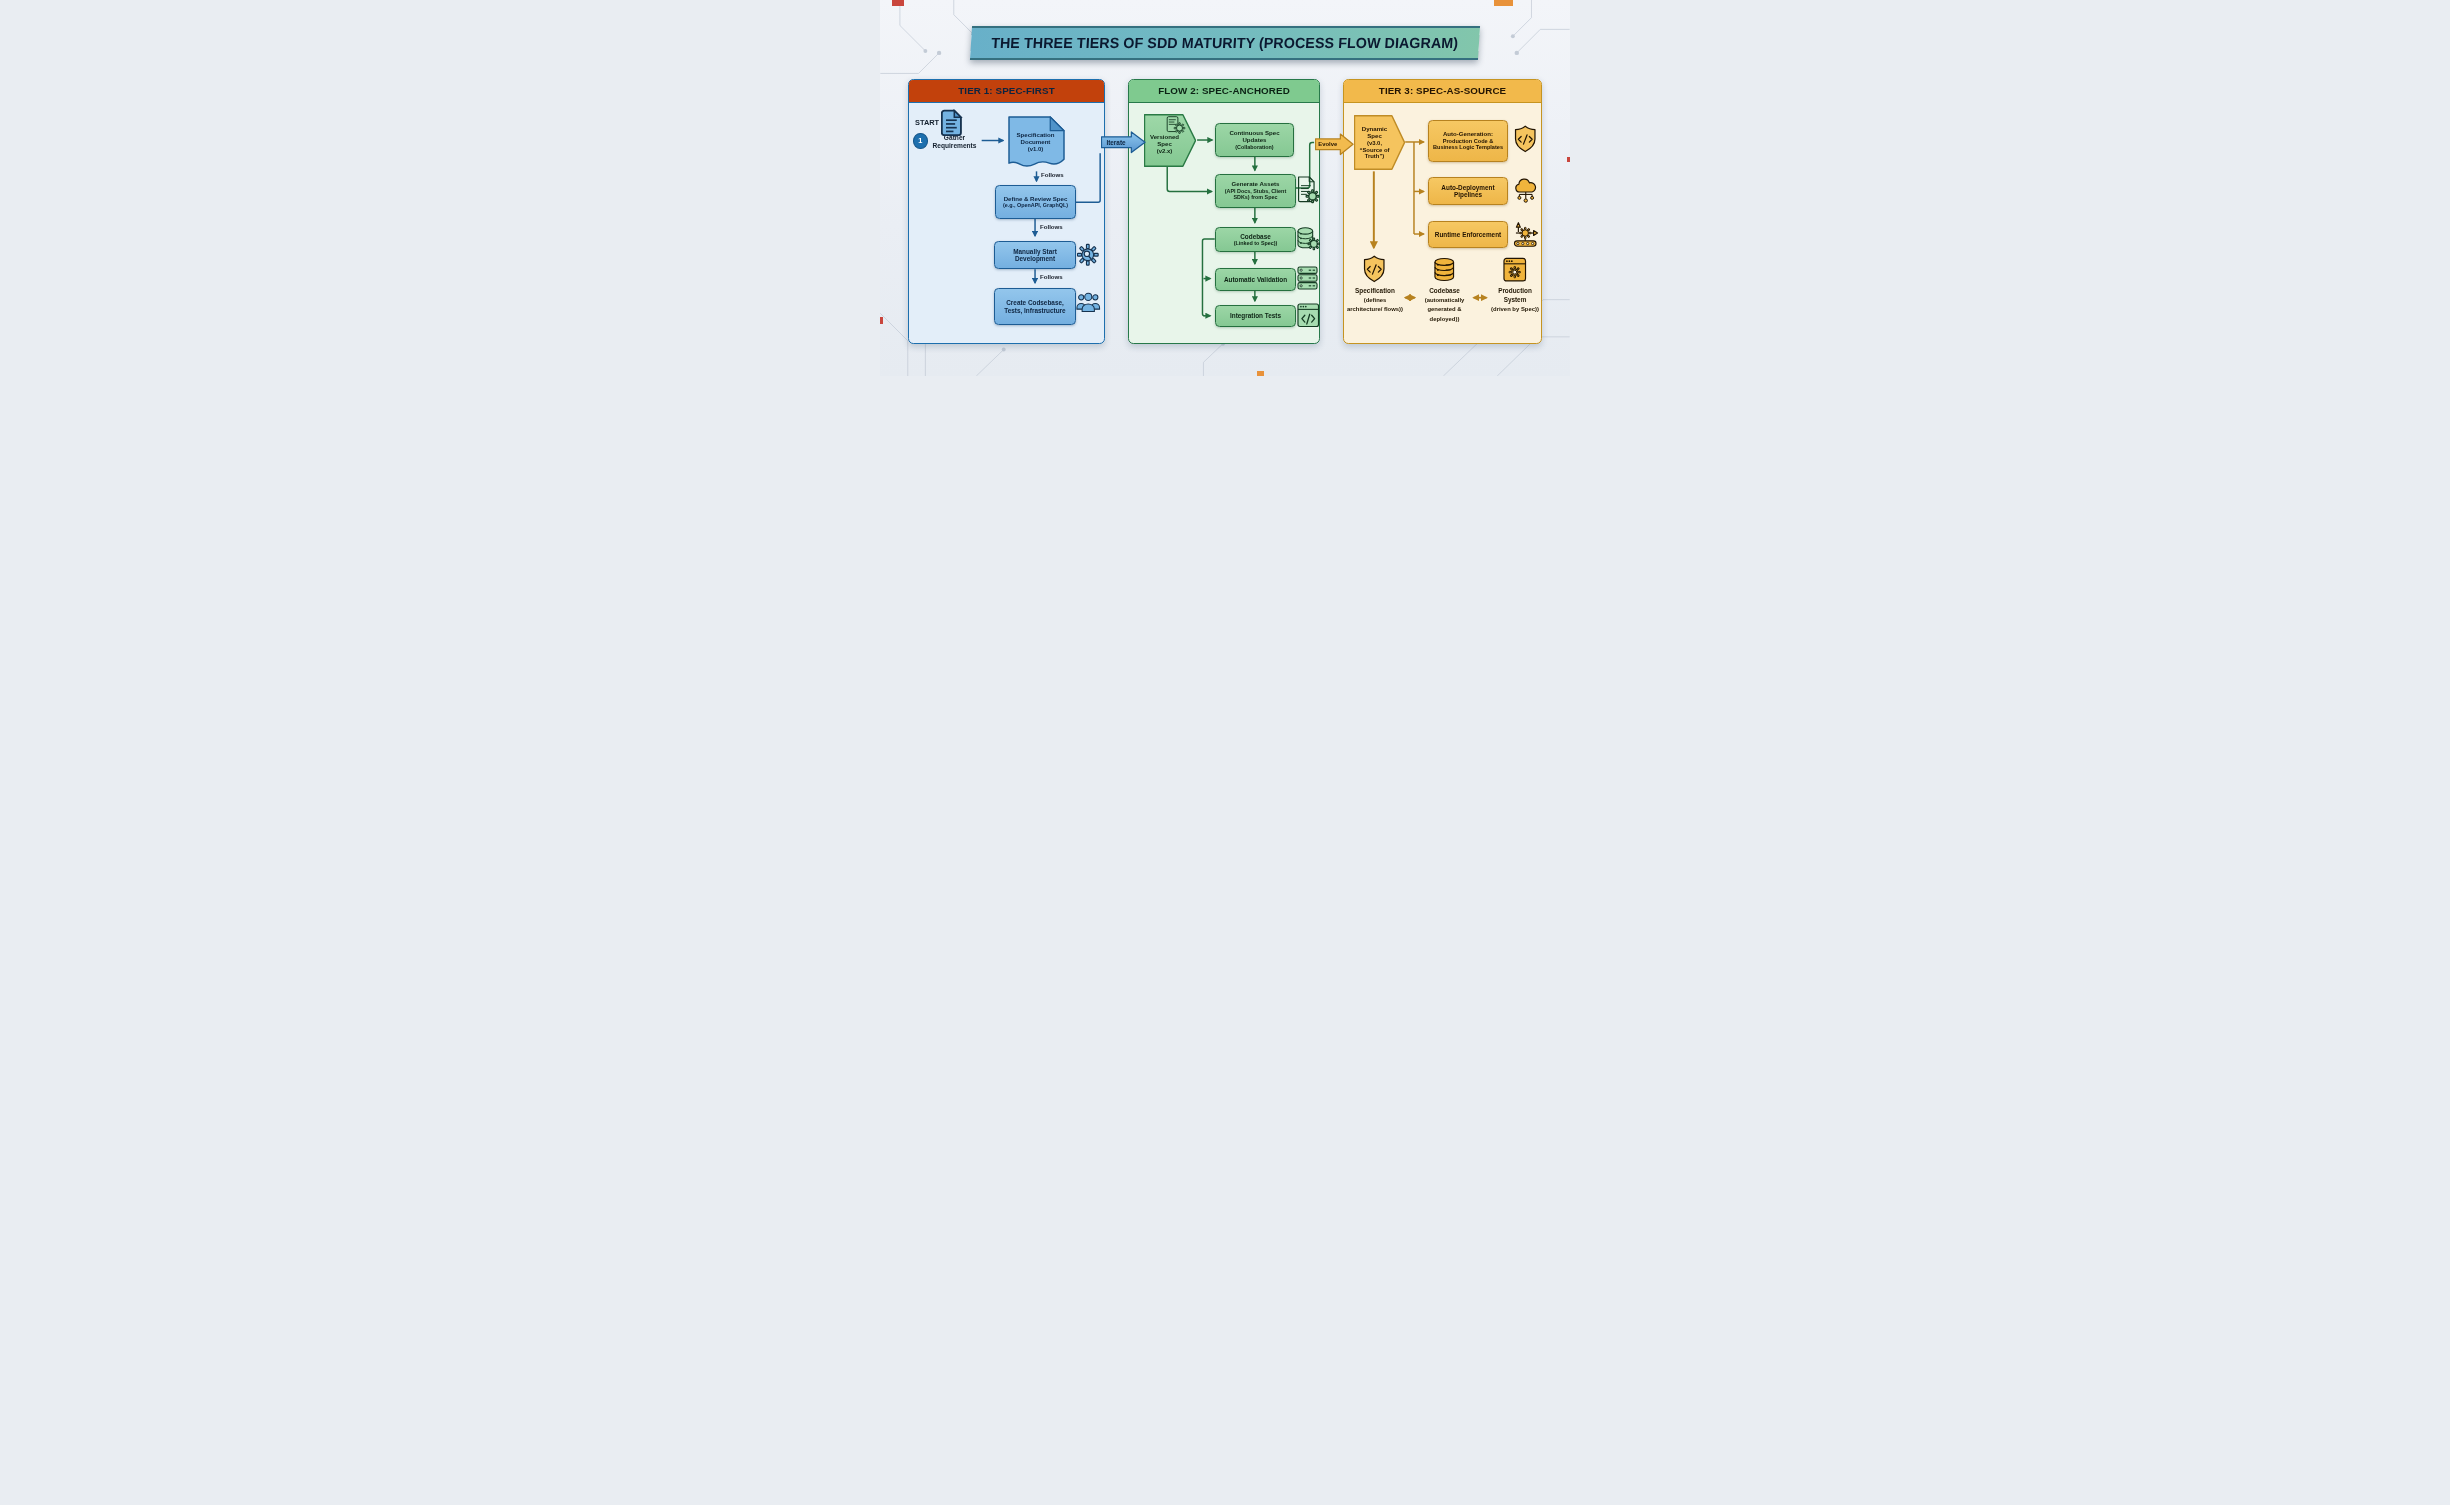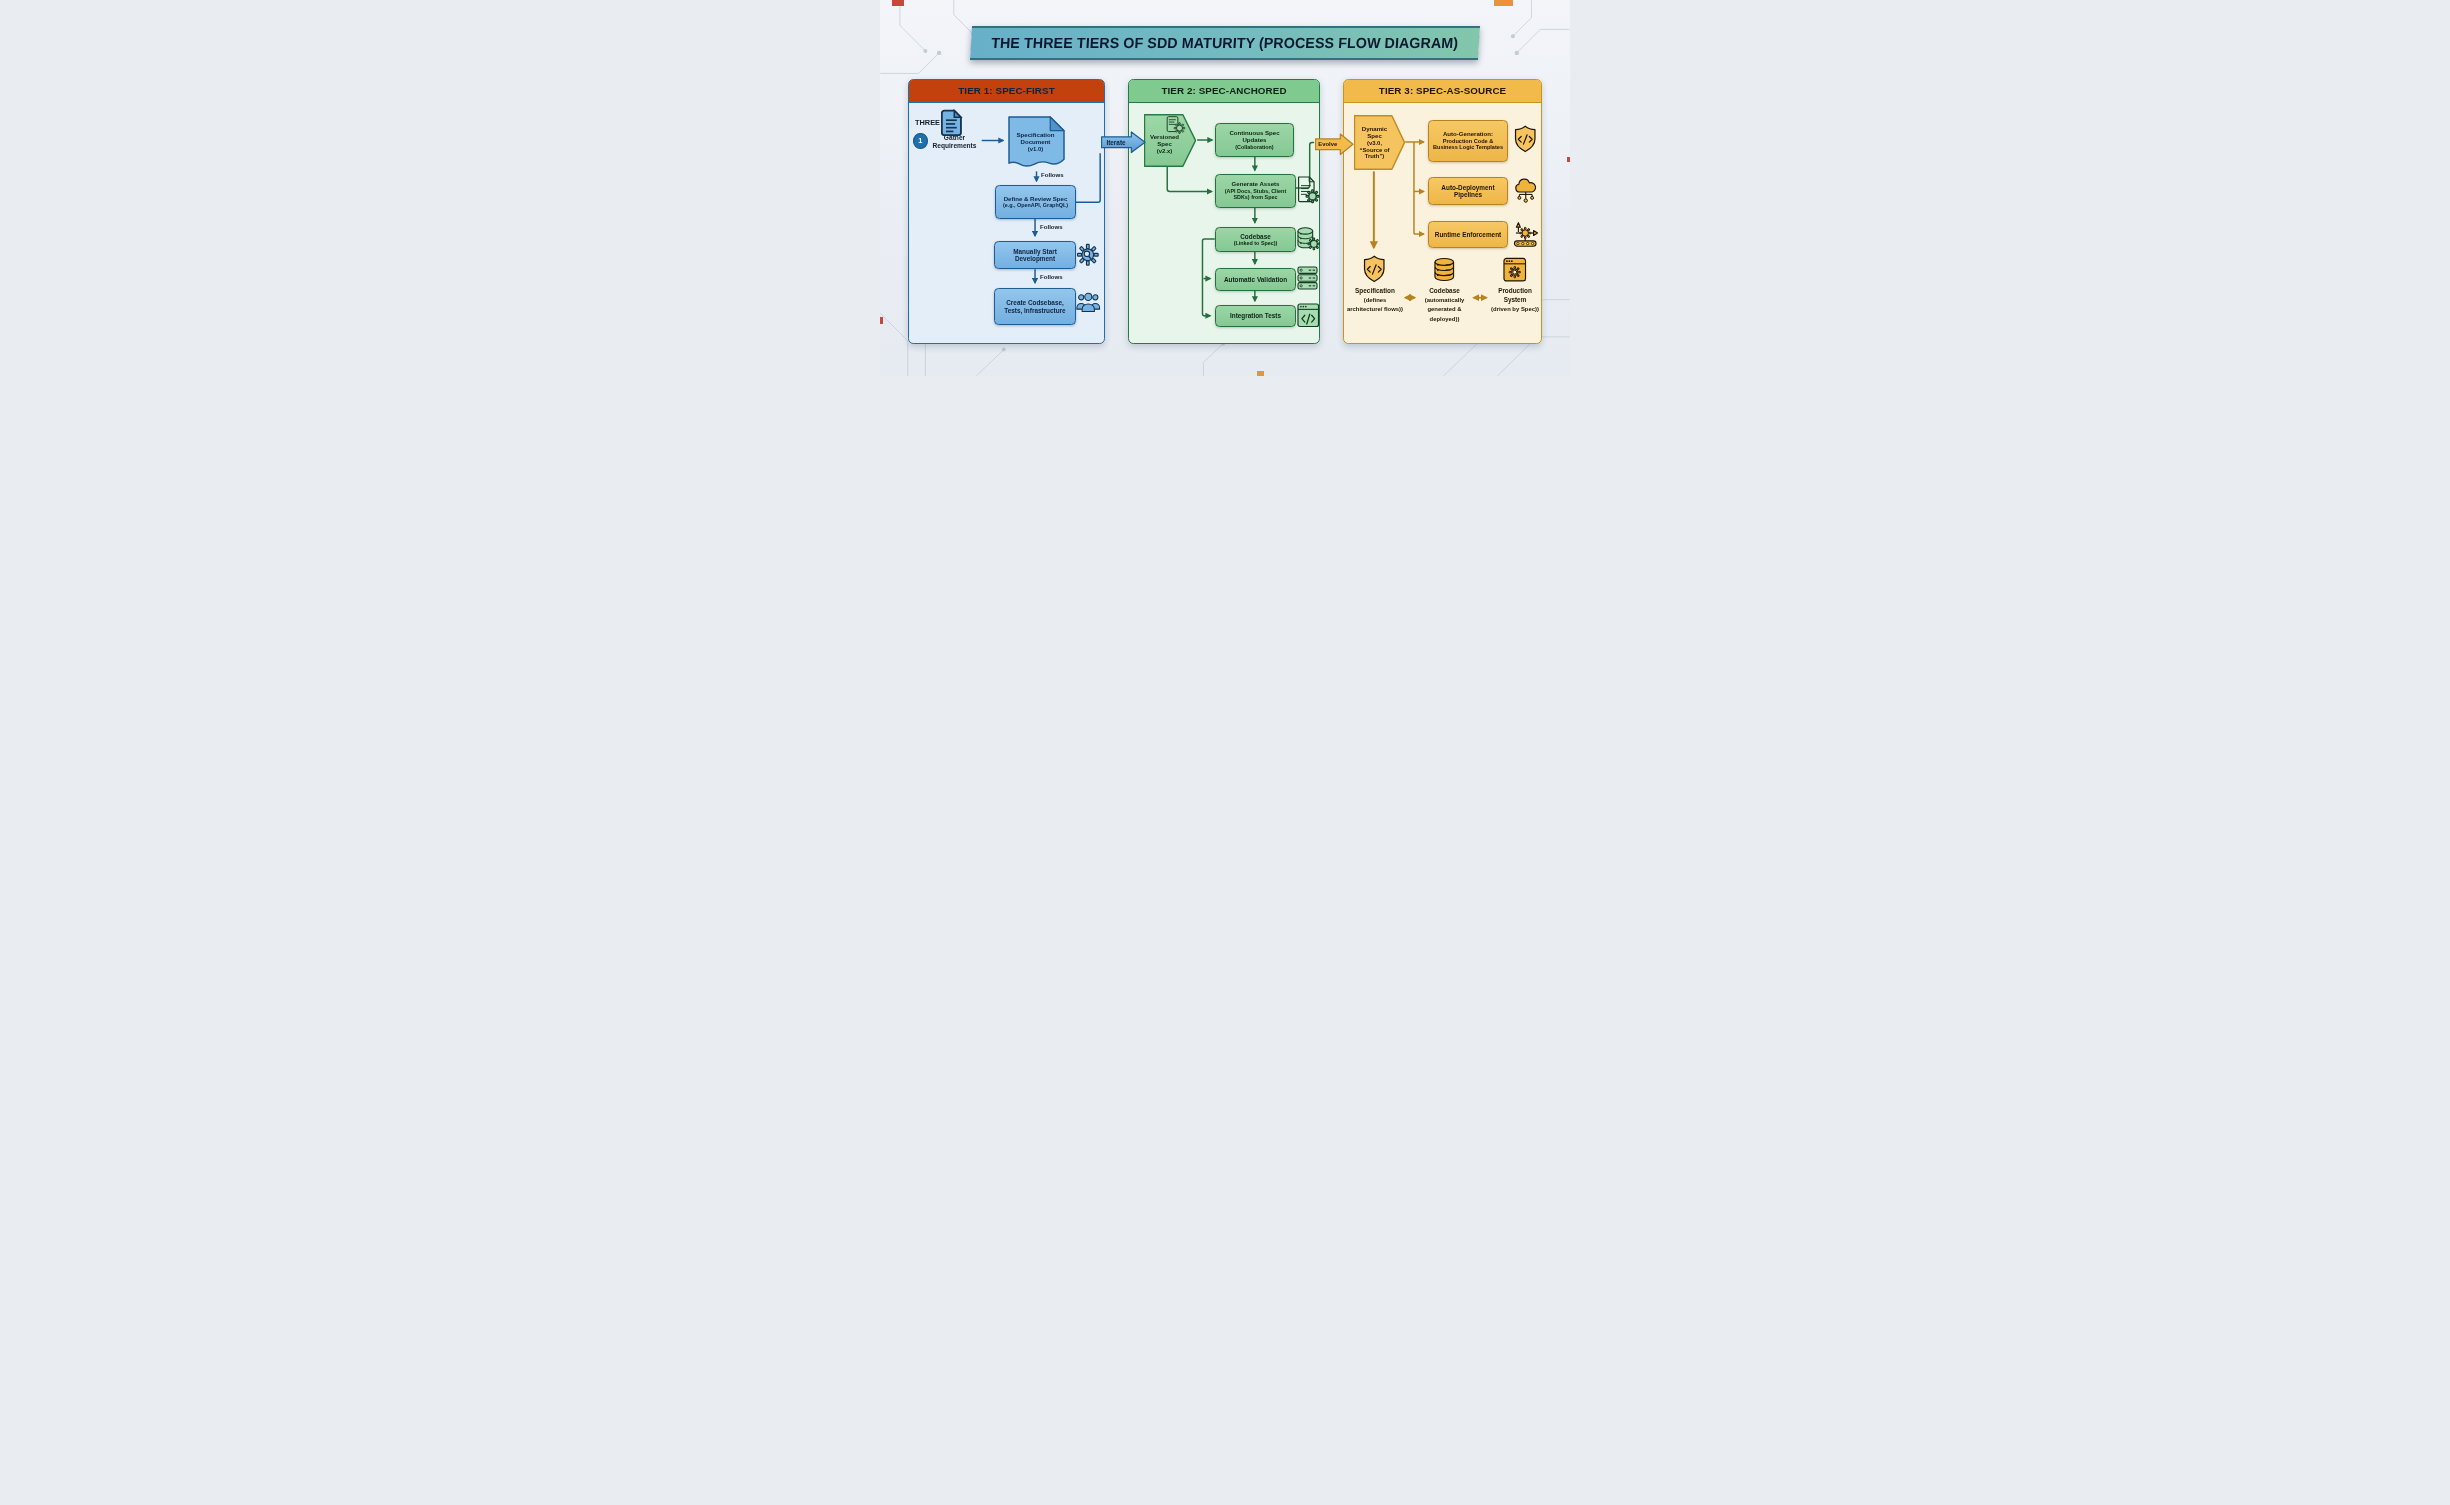--- a/index.html
+++ b/index.html
@@ -106,21 +106,21 @@
   <div class="accent" style="left:687px;top:157px;width:3.4px;height:5.4px;background:#c9463d"></div>
 
   <div id="banner">
     <div class="t">THE THREE TIERS OF SDD MATURITY (PROCESS FLOW DIAGRAM)</div>
   </div>
 
   <div id="tier1" class="panel">
     <div class="panel-header">TIER 1: SPEC-FIRST</div>
   </div>
   <div id="tier2" class="panel">
-    <div class="panel-header">TIER 2: SPEC-ANCHORED</div>
+    <div class="panel-header">FLOW 2: SPEC-ANCHORED</div>
   </div>
   <div id="tier3" class="panel">
     <div class="panel-header">TIER 3: SPEC-AS-SOURCE</div>
   </div>
 
   <svg class="abs" width="690" height="376" style="left:0;top:0;z-index:3" viewBox="0 0 1408 768">
     <defs>
       <marker id="mb" viewBox="0 0 10 10" refX="8" refY="5" markerWidth="4.2" markerHeight="4.2" orient="auto-start-reverse">
           <path d="M0 0 L10 5 L0 10 z" fill="#1d5c94"></path>
         </marker>
@@ -154,21 +154,21 @@
       <path d="M1072 290 H1110" marker-end="url(#mo)"></path>
       <path d="M1090 290 V478"></path>
       <path d="M1090 391 H1110" marker-end="url(#mo)"></path>
       <path d="M1090 478 H1110" marker-end="url(#mo)"></path>
       <path d="M1008 350 V506" stroke-width="4" marker-end="url(#mo)"></path>
       <path d="M1072 608 H1092" stroke-width="3.5" marker-start="url(#mo)" marker-end="url(#mo)"></path>
       <path d="M1212 608 H1238" stroke-width="3.5" marker-start="url(#mo)" marker-end="url(#mo)"></path>
     </g>
   </svg>
 
-  <div id="startlbl">THREE</div>
+  <div id="startlbl">START</div>
   <span class="icon" style="left:61px;top:109px">
     <svg width="21.6" height="27.4" viewBox="0 0 26 32">
       <path d="M4 1.5 h12 l8 8 V28 a3 3 0 0 1 -3 3 H4 a3 3 0 0 1 -3 -3 V4.5 a3 3 0 0 1 3 -3 Z" fill="#74b3e2" stroke="#16324f" stroke-width="2.2"></path>
       <path d="M16 1.5 l8 8 h-8 z" fill="#4f93c9" stroke="#16324f" stroke-width="1.8"></path>
       <g stroke="#16324f" stroke-width="2">
         <line x1="6" y1="13" x2="19" y2="13"></line>
           <line x1="6" y1="17.5" x2="17" y2="17.5"></line>
         <line x1="6" y1="22" x2="19" y2="22"></line>
           <line x1="6" y1="26.5" x2="15" y2="26.5"></line>
       </g>

